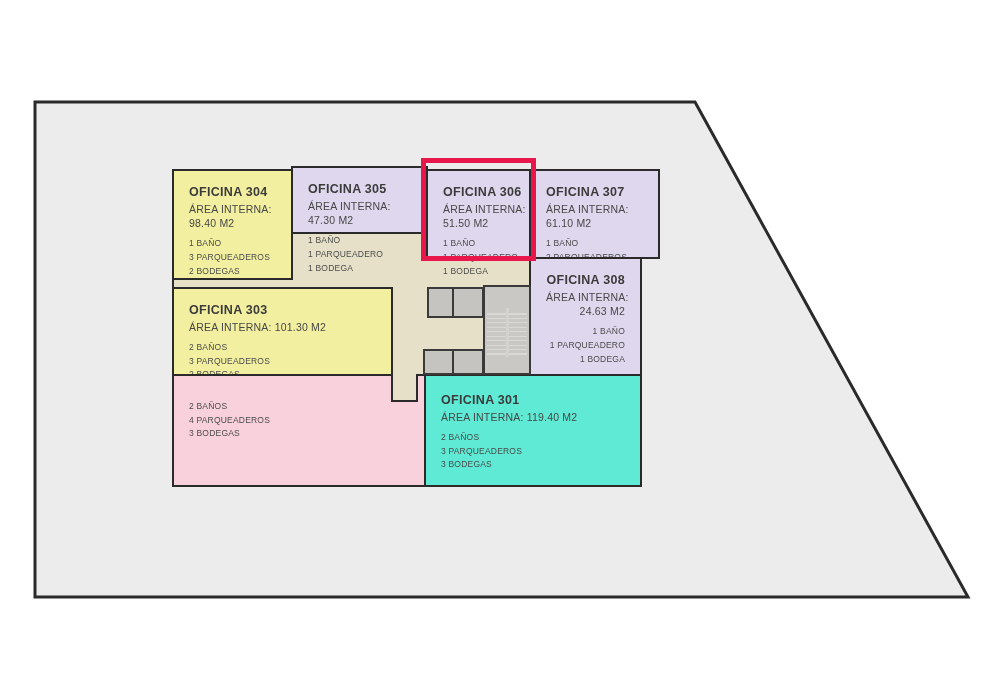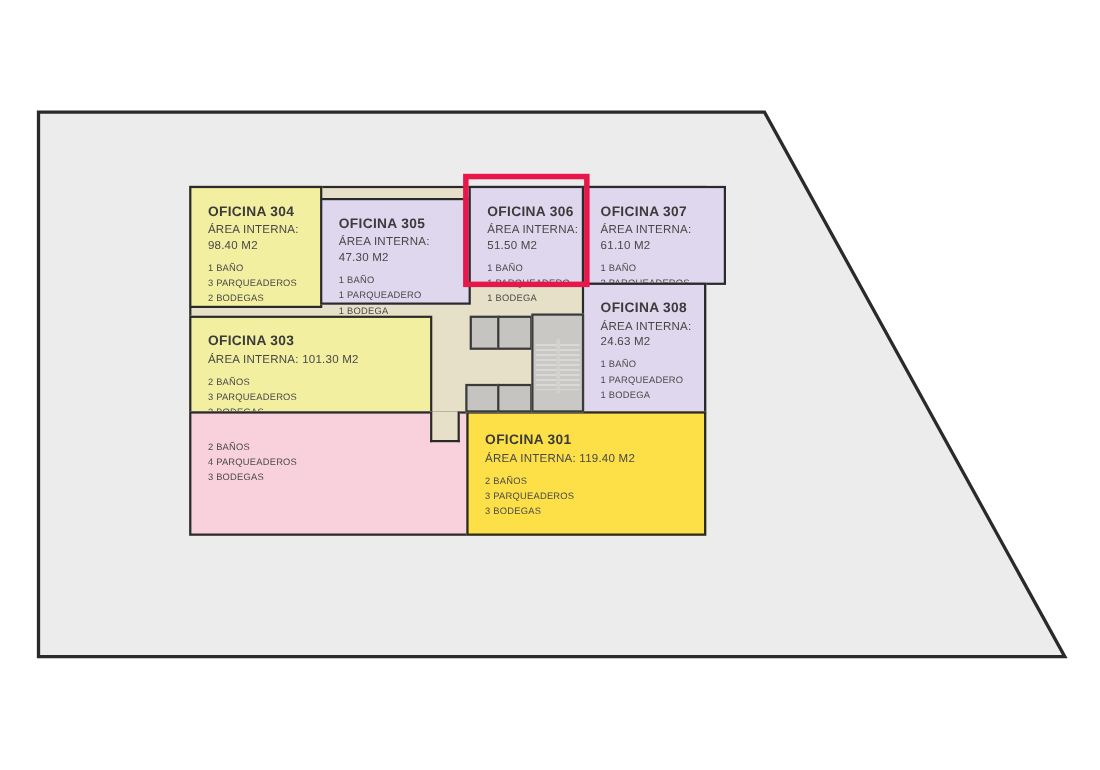--- a/index.html
+++ b/index.html
@@ -22,21 +22,21 @@
     box-sizing: border-box;
   }
 
   .room {
     position: absolute;
     border: 2px solid #2a2a2a;
     box-sizing: border-box;
     padding: 14px 15px;
   }
   .r304 { left: 172px; top: 169px; width: 121px; height: 111px; }
-  .r305 { left: 291px; top: 180px; width: 137px; height: 97px;  }
+  .r305 { left: 291px; top: 166px; width: 137px; height: 68px;  }
   .r306 { left: 426px; top: 169px; width: 105px; height: 90px;  }
   .r307 { left: 529px; top: 169px; width: 131px; height: 90px;  }
   .r308 { left: 529px; top: 257px; width: 113px; height: 119px; }
   .r303 { left: 172px; top: 287px; width: 221px; height: 89px;  }
   .r302 { left: 172px; top: 374px; width: 254px; height: 113px; padding-top: 17px; }
   .r301 { left: 424px; top: 374px; width: 218px; height: 113px; padding-top: 17px; }
 
   .room-title {
     font-size: 12.5px;
     font-weight: bold;
@@ -162,21 +162,21 @@
         <span>ÁREA INTERNA:</span> 
         <span>61.10 M2</span>
       </div>
     <div class="room-features">
       <div>1 BAÑO</div>
       <div>2 PARQUEADEROS</div>
       <div>1 BODEGA</div>
     </div>
   </div>
 
-  <div class="room r308 narrow" style="background-color: rgb(222, 215, 237);">
+  <div class="room r308 narrow" style="background-color: rgb(222, 215, 237); text-align: right;">
     <div class="room-title">OFICINA 308</div>
     <div class="room-area">
         <span>ÁREA INTERNA:</span> 
         <span>24.63 M2</span>
       </div>
     <div class="room-features">
       <div>1 BAÑO</div>
       <div>1 PARQUEADERO</div>
       <div>1 BODEGA</div>
     </div>
@@ -193,21 +193,21 @@
   </div>
 
   <div class="room r302 wide" style="background-color: rgb(249, 209, 220);">
     <div class="room-features">
       <div>2 BAÑOS</div>
       <div>4 PARQUEADEROS</div>
       <div>3 BODEGAS</div>
     </div>
   </div>
 
-  <div class="room r301 wide" style="background-color: #fde047;">
+  <div class="room r301 wide" style="background-color: #5eead4;">
     <div class="room-title">OFICINA 301</div>
     <div class="room-area"><span>ÁREA INTERNA:</span> <span>119.40 M2</span></div>
     <div class="room-features">
       <div>2 BAÑOS</div>
       <div>3 PARQUEADEROS</div>
       <div>3 BODEGAS</div>
     </div>
   </div>
 
   <div class="core-notch"></div>

